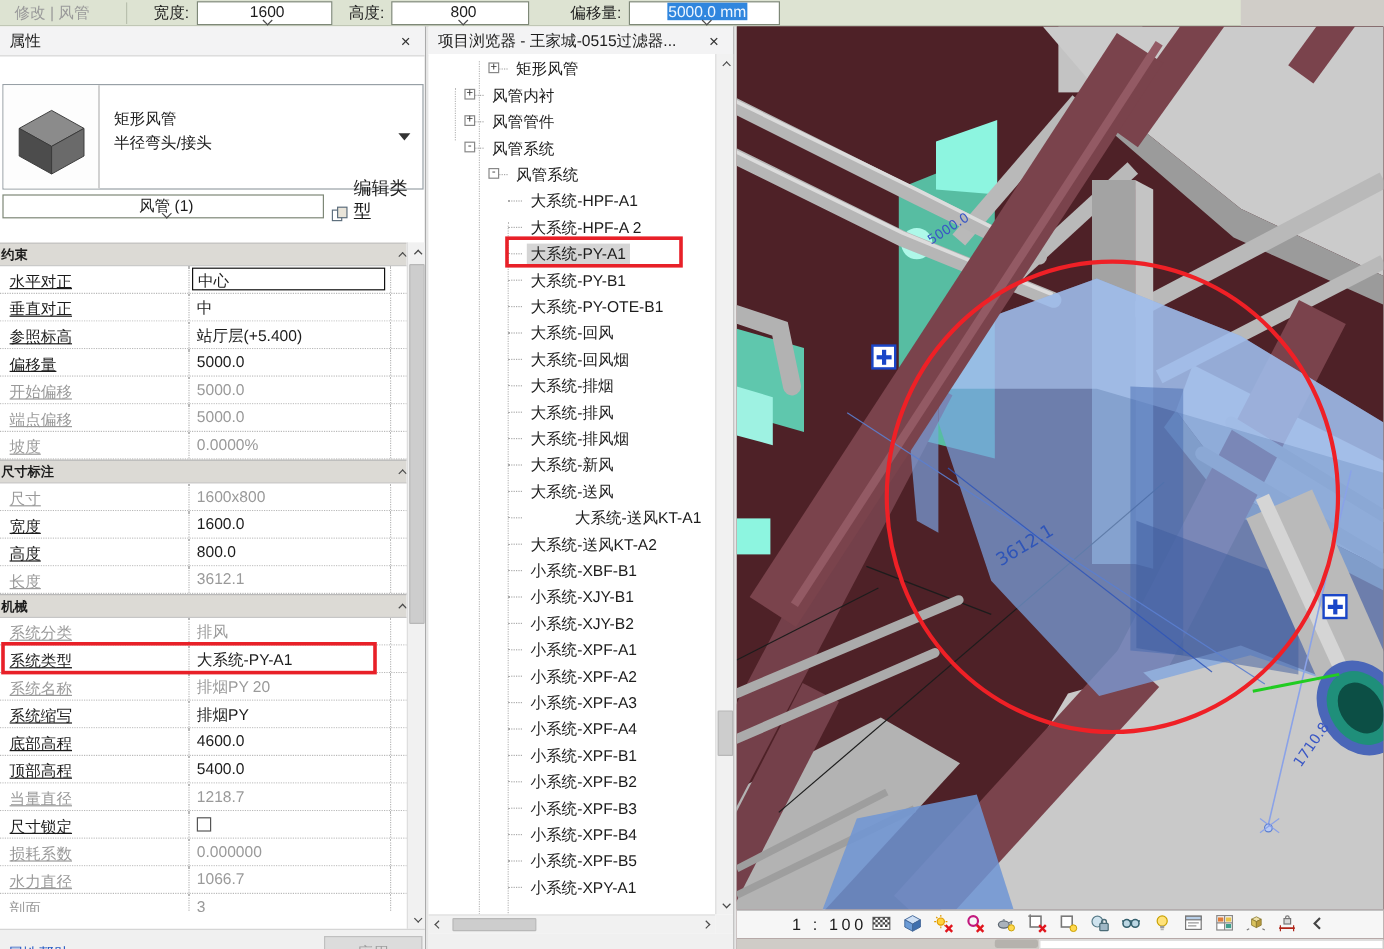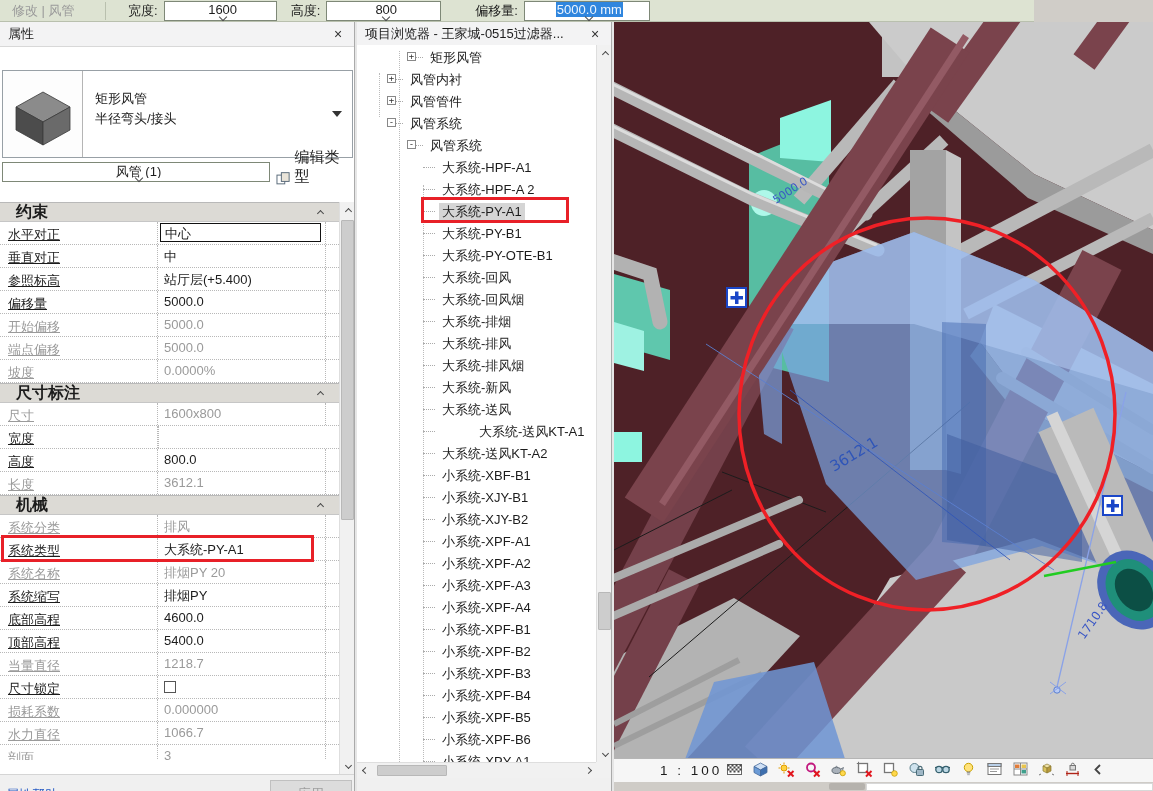--- a/index.html
+++ b/index.html
@@ -34,21 +34,21 @@
   #type-selector { left:2px; top:48px; width:351px; height:88px; border:1px solid #98a0a6; background:#fff; display:flex; }
   #type-thumb { width:80px; height:100%; border-right:1px solid #b5b5b5; display:flex; align-items:center; justify-content:center; background:#fdfdfd; }
   #type-text { flex:1; padding:18px 0 0 12px; line-height:20px; }
   #type-arrow { width:20px; display:flex; align-items:center; }
   .tri-down { width:0; height:0; border-left:5px solid transparent; border-right:5px solid transparent; border-top:6px solid #333; }
   #instance-row { left:2px; top:140px; width:351px; height:24px; display:flex; }
   #instance-combo { width:268px; }
   #edit-type-btn { flex:1; display:flex; align-items:flex-end; padding-left:6px; font-size:15px; gap:4px; }
 
   #prop-table { left:0; top:180px; width:339px; height:558px; overflow:hidden; background:#fff; }
-  .psec { height:20px; background:#dcdad5; border-top:1px solid #b9b9b9; border-bottom:1px solid #c6c6c6; display:flex; align-items:center; padding:0 16px; font-weight:bold; font-size:16px; }
+  .psec { height:20px; background:#dcdad5; border-top:1px solid #b9b9b9; border-bottom:1px solid #c6c6c6; display:flex; align-items:center; padding:0 1px; font-weight:bold; font-size:11px; }
   .psec .psec-t { flex:1; }
   .prow { height:23px; display:flex; border-bottom:1px dotted #b8b8b8; background:#fff; }
   .prow .plabel { width:158px; padding:4px 4px 0 8px; border-right:1px dotted #b8b8b8; overflow:hidden; white-space:nowrap;text-decoration:underline; }
   .prow .pval { flex:1; padding:3px 4px 0 6px; overflow:hidden; white-space:nowrap; }
   .prow .passoc { width:14px; border-left:1px dotted #b8b8b8; }
   .prow.gray .plabel, .prow.gray .pval { color:#9a9a9a; }
   .pval .editing { display:block; border:1px solid #111; height:19px; margin:-2px 0 0 -4px; padding:1px 4px; }
   .cb { display:inline-block; width:12px; height:12px; border:1px solid #555; background:#fff; margin-top:2px; }
   .red-overlay { position:absolute; border:3px solid #e82028; pointer-events:none; }
 
@@ -194,20 +194,21 @@
           <span class="psec-t">尺寸标注</span>
           <span class="chev up sm"></span>
         </div>
         <div class="prow gray">
           <span class="plabel">尺寸</span>
           <span class="pval">1600x800</span>
           <span class="passoc"></span>
         </div>
         <div class="prow">
           <span class="plabel">宽度</span>
+          <span class="pval">1600.0</span>
           <span class="passoc"></span>
         </div>
         <div class="prow">
           <span class="plabel">高度</span>
           <span class="pval">800.0</span>
           <span class="passoc"></span>
         </div>
         <div class="prow gray">
           <span class="plabel">长度</span>
           <span class="pval">3612.1</span>
@@ -324,21 +325,20 @@
         <div class="titem" style="padding-left: 82px;"><span class="tstub" style="left: 66px;"></span><span class="tlabel">小系统-XJY-B2</span></div>
         <div class="titem" style="padding-left: 82px;"><span class="tstub" style="left: 66px;"></span><span class="tlabel">小系统-XPF-A1</span></div>
         <div class="titem" style="padding-left: 82px;"><span class="tstub" style="left: 66px;"></span><span class="tlabel">小系统-XPF-A2</span></div>
         <div class="titem" style="padding-left: 82px;"><span class="tstub" style="left: 66px;"></span><span class="tlabel">小系统-XPF-A3</span></div>
         <div class="titem" style="padding-left: 82px;"><span class="tstub" style="left: 66px;"></span><span class="tlabel">小系统-XPF-A4</span></div>
         <div class="titem" style="padding-left: 82px;"><span class="tstub" style="left: 66px;"></span><span class="tlabel">小系统-XPF-B1</span></div>
         <div class="titem" style="padding-left: 82px;"><span class="tstub" style="left: 66px;"></span><span class="tlabel">小系统-XPF-B2</span></div>
         <div class="titem" style="padding-left: 82px;"><span class="tstub" style="left: 66px;"></span><span class="tlabel">小系统-XPF-B3</span></div>
         <div class="titem" style="padding-left: 82px;"><span class="tstub" style="left: 66px;"></span><span class="tlabel">小系统-XPF-B4</span></div>
         <div class="titem" style="padding-left: 82px;"><span class="tstub" style="left: 66px;"></span><span class="tlabel">小系统-XPF-B5</span></div>
-        <div class="titem" style="padding-left: 82px;"><span class="tstub" style="left: 66px;"></span><span class="tlabel">小系统-XPF-B6</span></div>
         <div class="titem" style="padding-left: 82px;"><span class="tstub" style="left: 66px;"></span><span class="tlabel">小系统-XPY-A1</span></div>
         <div class="red-overlay" style="left: 64px; top: 152px; width: 148px; height: 26px;"></div>
       </div>
     <div class="abs vscroll" style="left:239px; top:23px; width:16px; height:717px;">
       <span class="sarrow" style="top:0">
           <span class="chev up sm"></span>
         </span>
       <span class="sthumb" style="left:1px; top:547px; width:13px; height:38px;"></span>
       <span class="sarrow" style="top:702px">
           <span class="chev down sm"></span>

